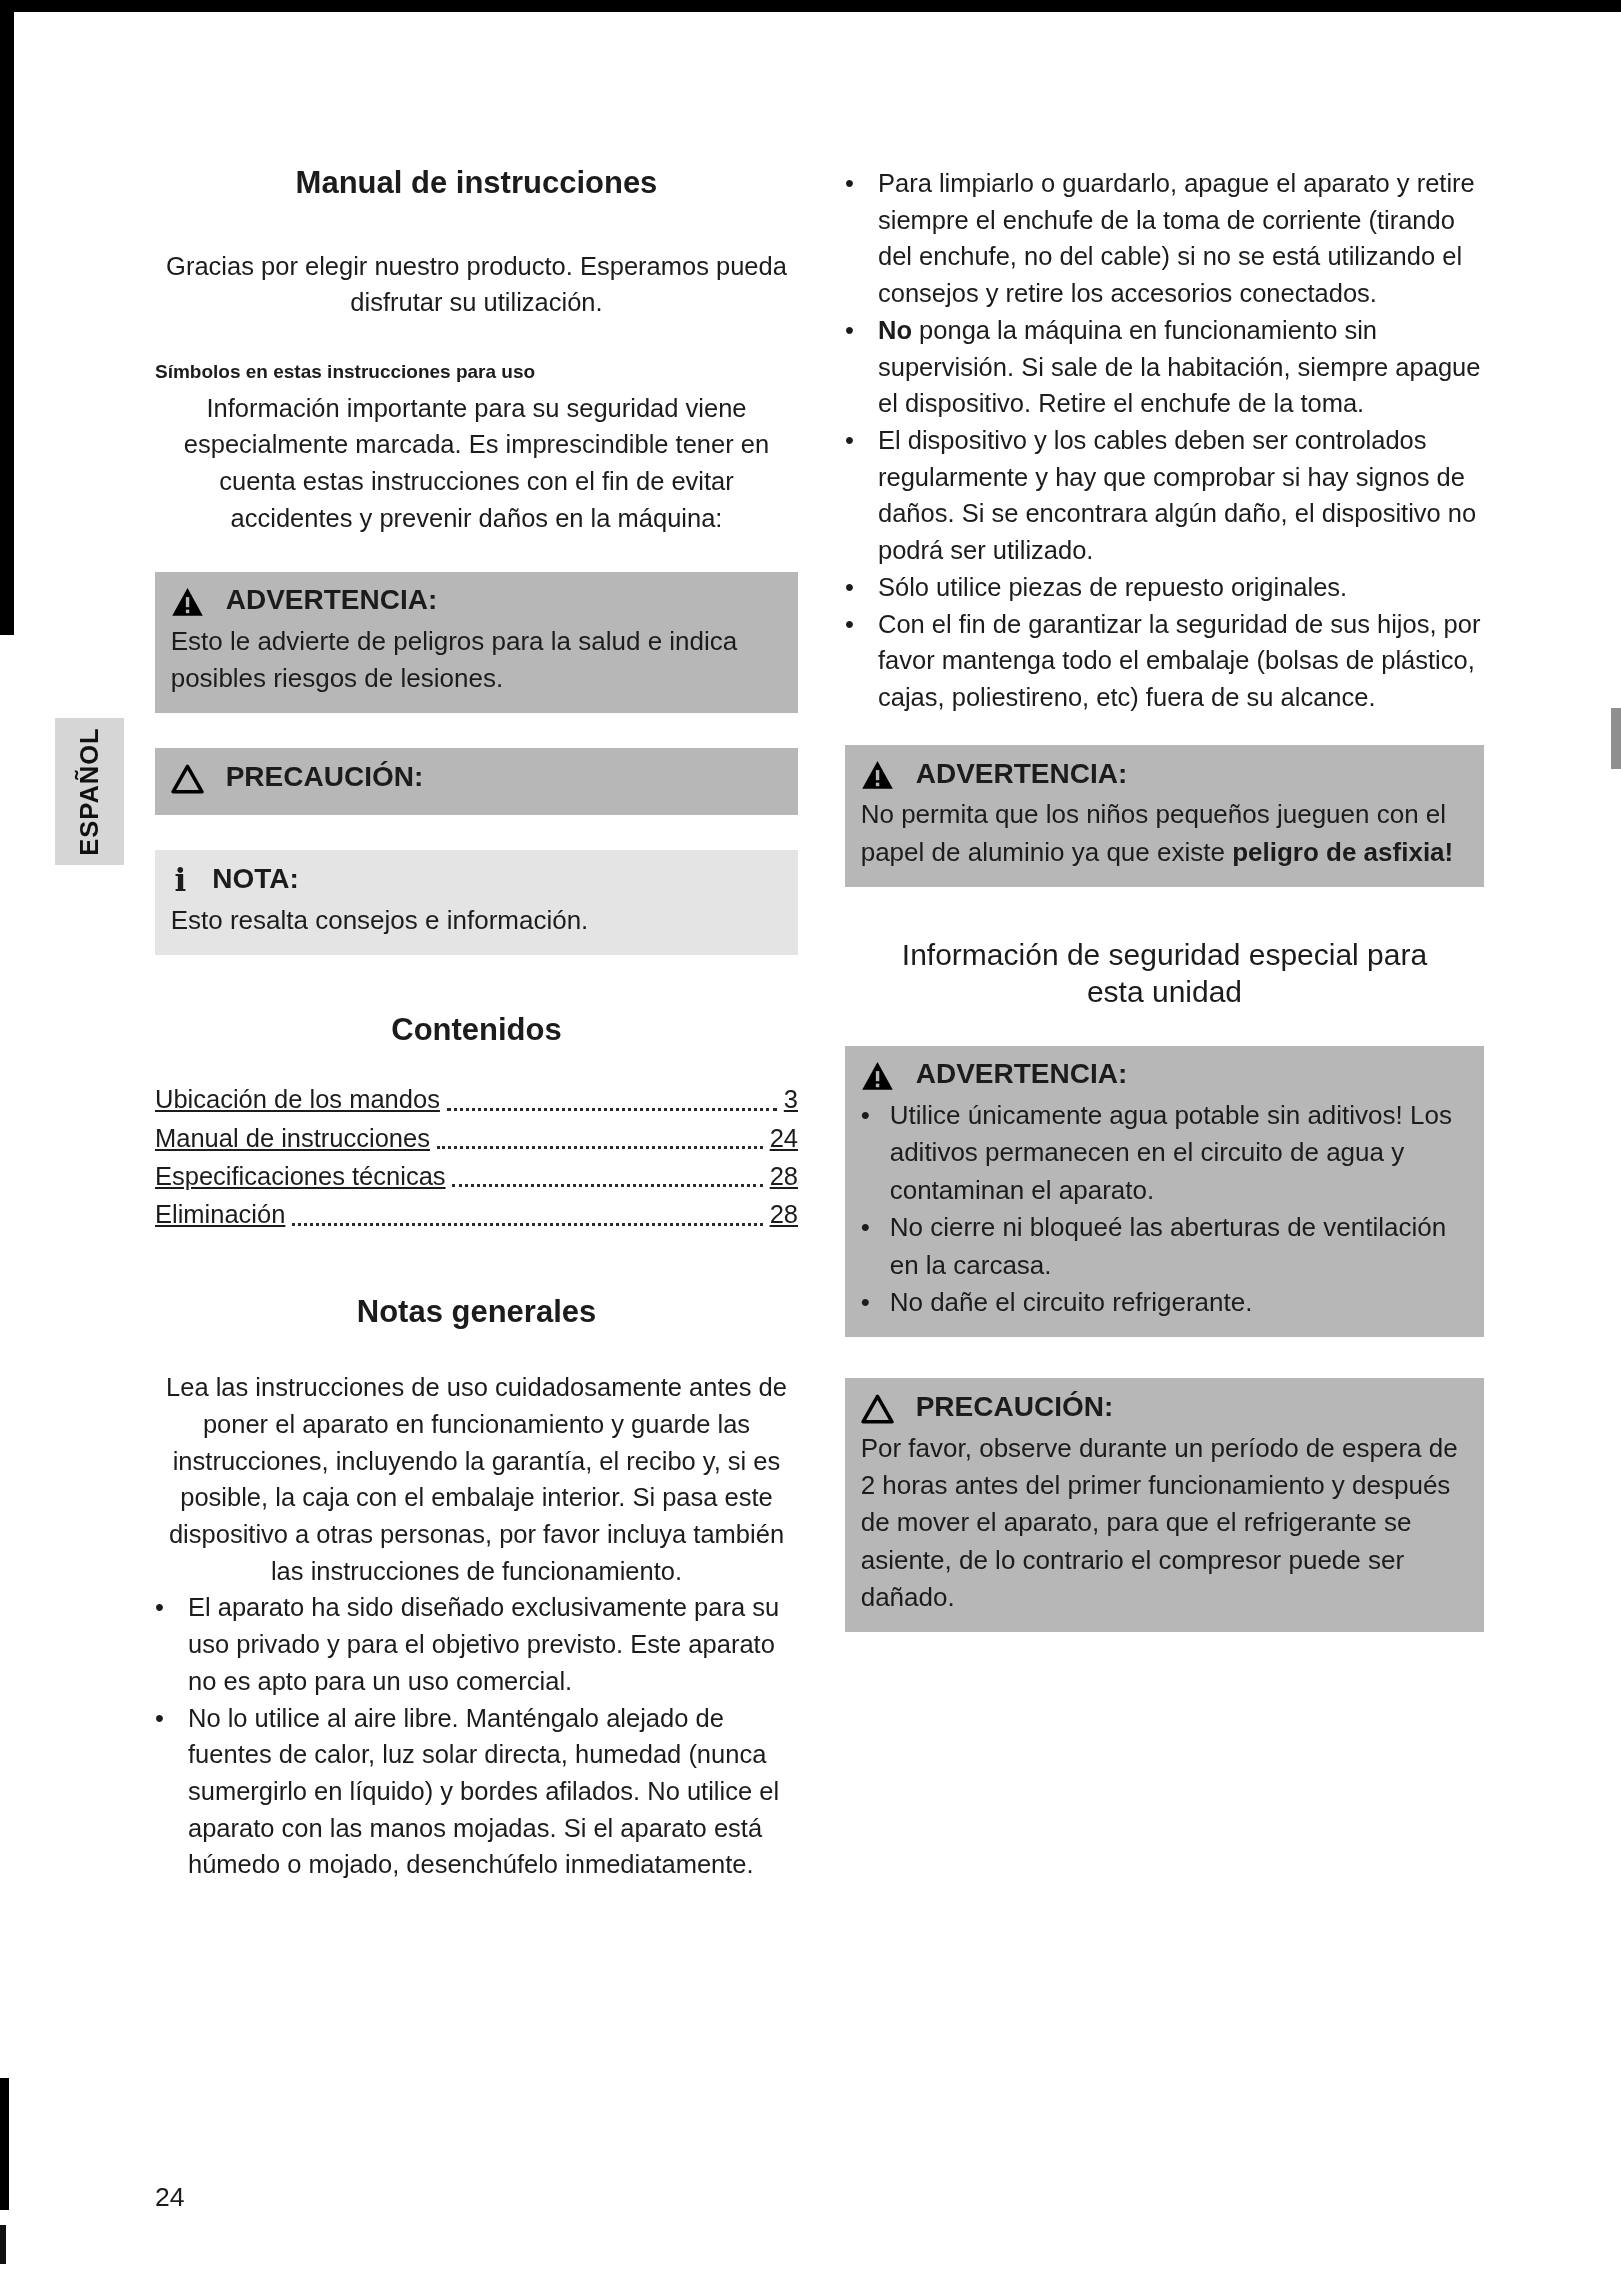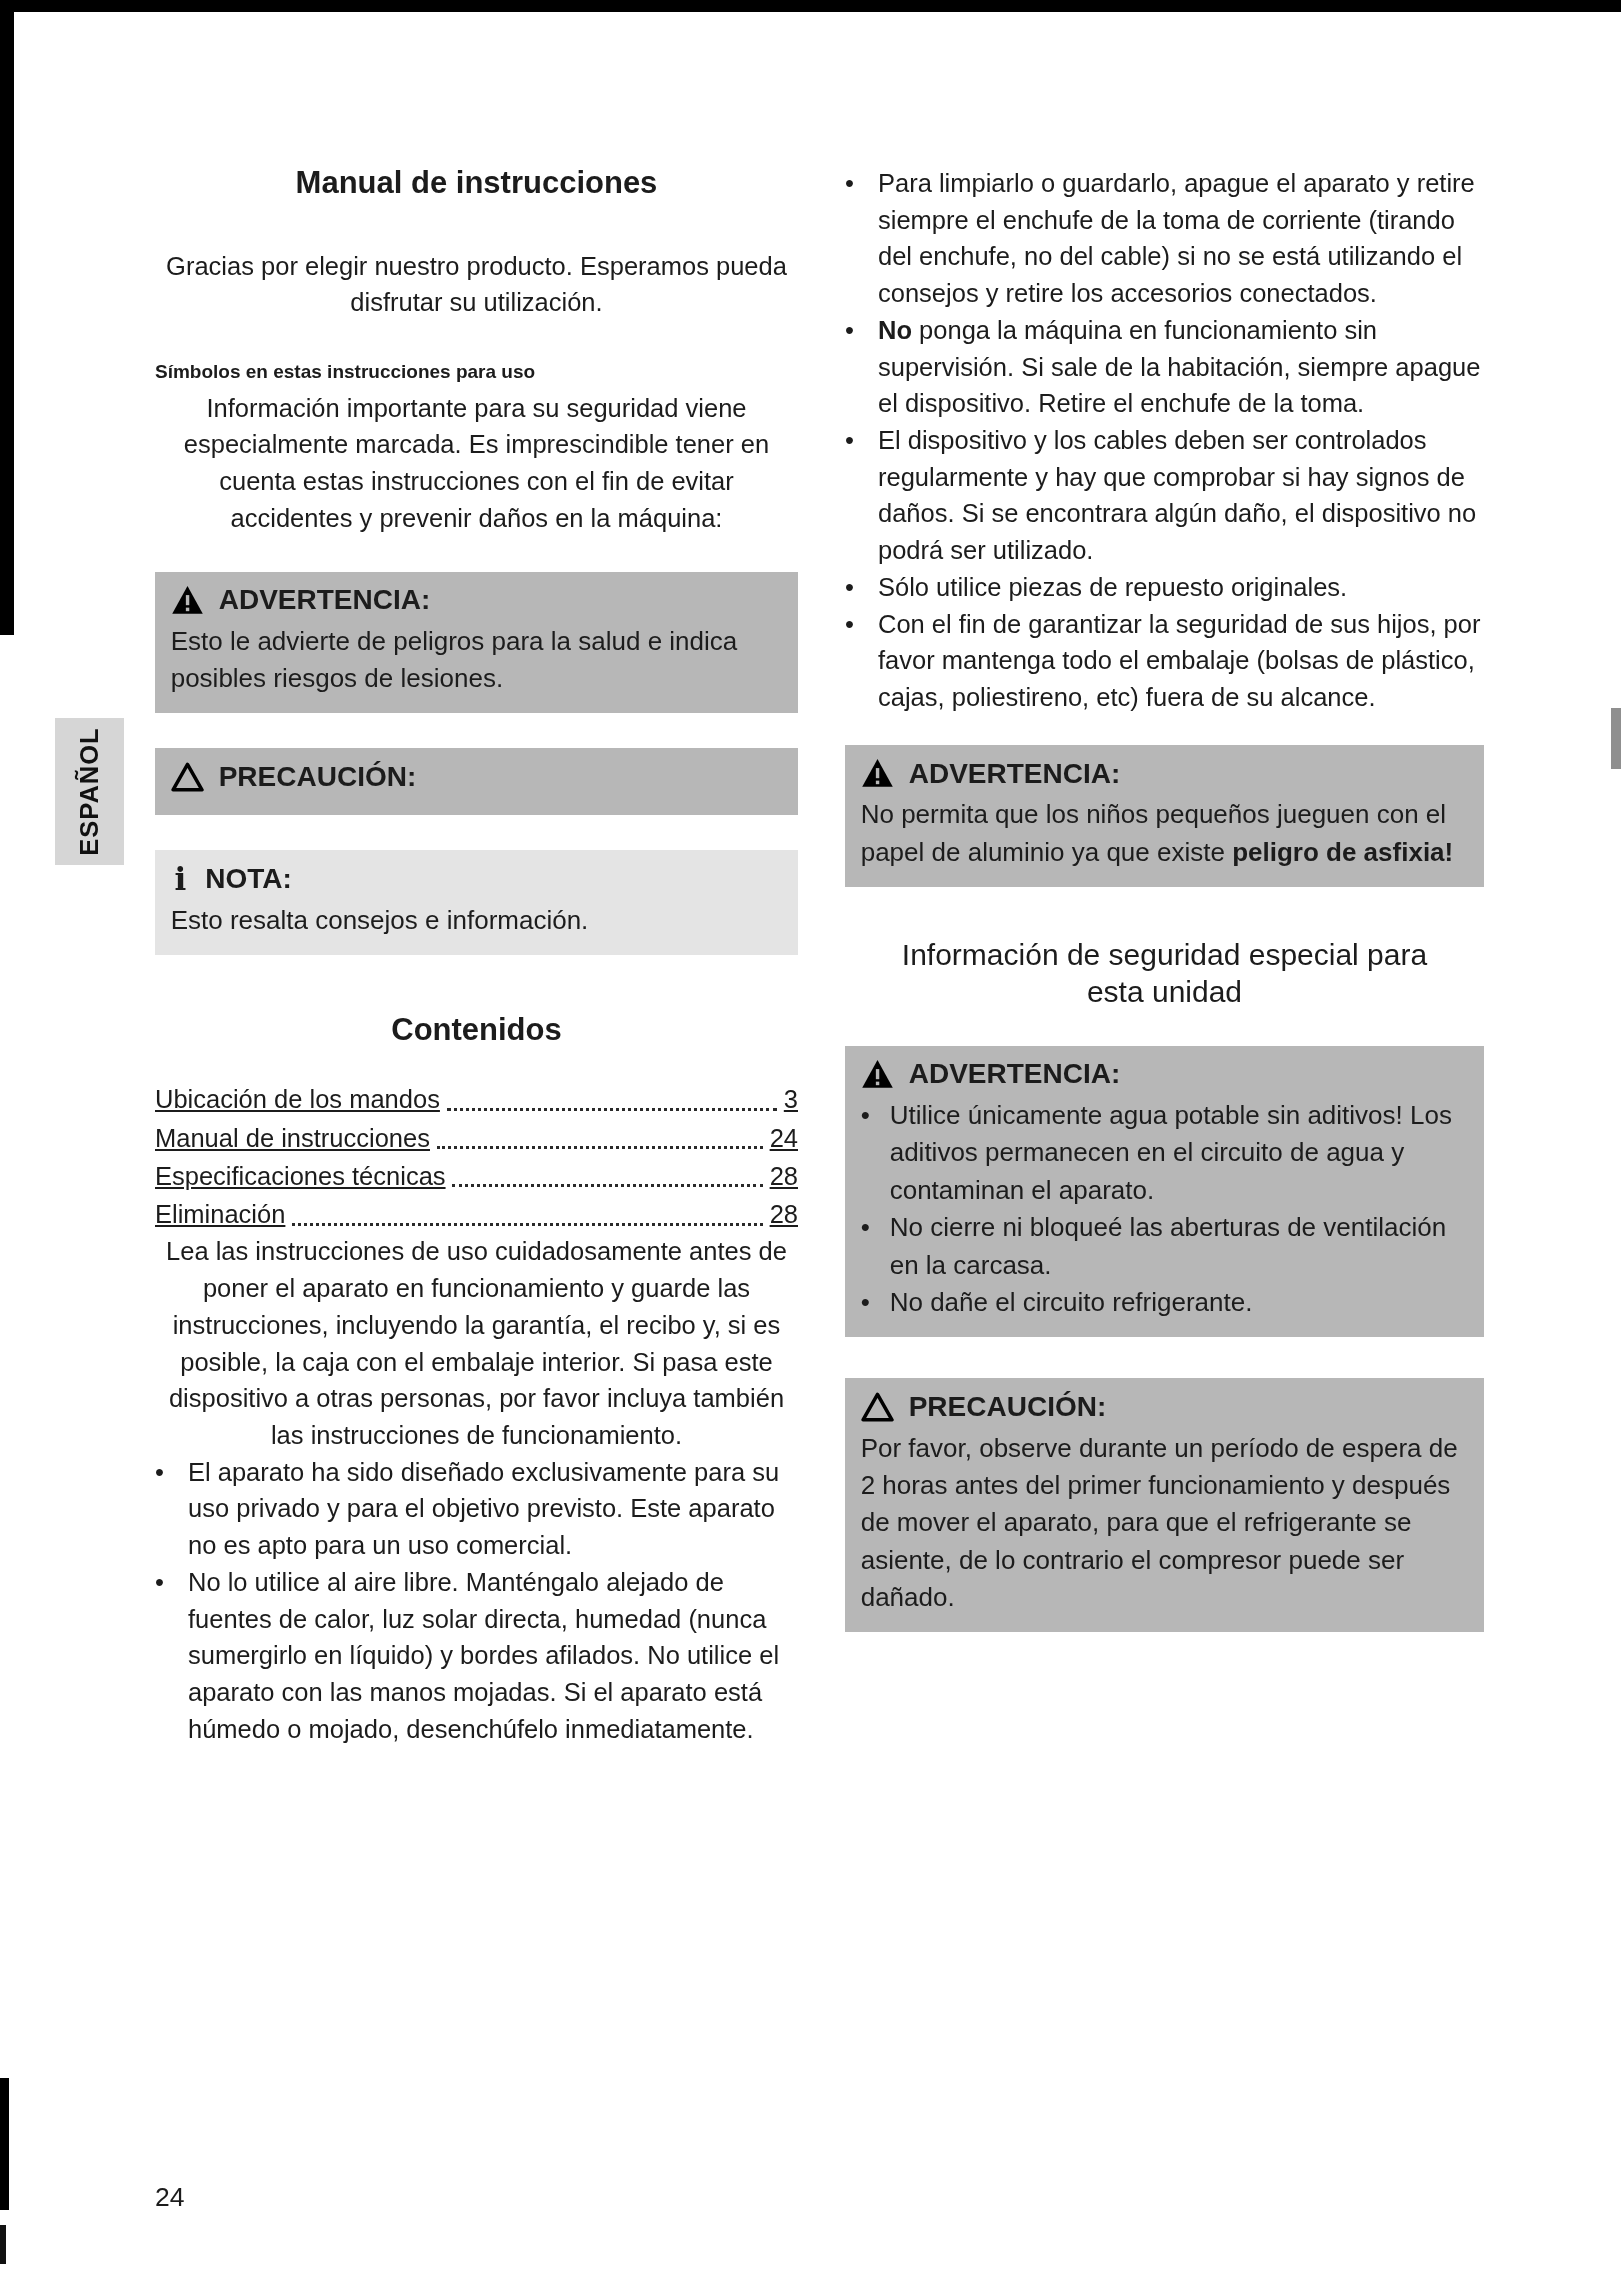--- a/index.html
+++ b/index.html
@@ -41,21 +41,21 @@
     font-size:31px; font-weight:bold; text-align:center;
     line-height:1.15; margin-bottom:47px;
   }
   .sec-head { font-size:19px; font-weight:bold; margin-top:39px; margin-bottom:5.9px; line-height:1.25; }
   .para { margin:0;text-align:center; }
 
   
   .box { background:#b7b7b7; padding:11.8px 15.7px 15.7px 15.7px; margin-top:35px; }
   .box.note { background:#e4e4e4; }
   .box-label {
-    display:flex; align-items:center; gap:15px;
+    display:flex; align-items:flex-end; gap:22px;
     font-weight:bold; font-size:28px; margin-bottom:5.9px; line-height:1.2;
   }
   .box-text { font-size:26px; line-height:1.44; }
   .icon { display:inline-flex; width:33px; height:30px; flex:none; align-items:center; justify-content:center; }
   .icon svg { width:33px; height:30px; display:block; }
   .note-i {
     font-family:"DejaVu Serif", serif;
     font-weight:900; font-size:31px; line-height:1;
     width:19.6px; text-align:center; flex:none;
   }
@@ -160,20 +160,21 @@
         <span class="toc-dots"></span>
         <span class="toc-page">28</span>
       </div>
       <div class="toc-row">
         <span class="toc-label">Eliminación</span>
         <span class="toc-dots"></span>
         <span class="toc-page">28</span>
       </div>
     </div>
 
+    <h1 class="doc-title" style="margin-top:61px; margin-bottom:39px;">Notas generales</h1>
 
     <p class="para">Lea las instrucciones de uso cuidadosamente antes de poner el aparato en funcionamiento y guarde las instrucciones, incluyendo la garantía, el recibo y, si es posible, la caja con el embalaje interior. Si pasa este dispositivo a otras personas, por favor incluya también las instrucciones de funcionamiento.</p>
 
     <div class="bullet">
       <span class="dot">•</span>
       <span class="bt">El aparato ha sido diseñado exclusivamente para su uso privado y para el objetivo previsto. Este aparato no es apto para un uso comercial.</span>
     </div>
     <div class="bullet">
       <span class="dot">•</span>
       <span class="bt">No lo utilice al aire libre. Manténgalo alejado de fuentes de calor, luz solar directa, humedad (nunca sumergirlo en líquido) y bordes afilados. No utilice el aparato con las manos mojadas. Si el aparato está húmedo o mojado, desenchúfelo inmediatamente.</span>

